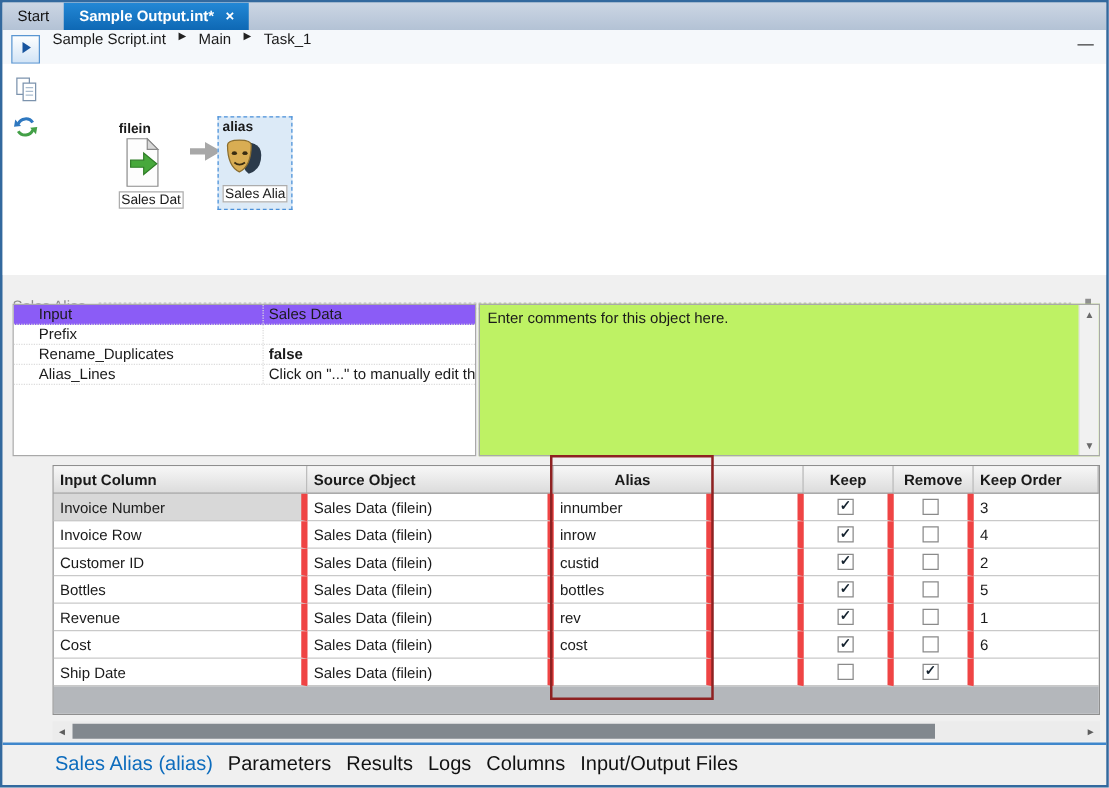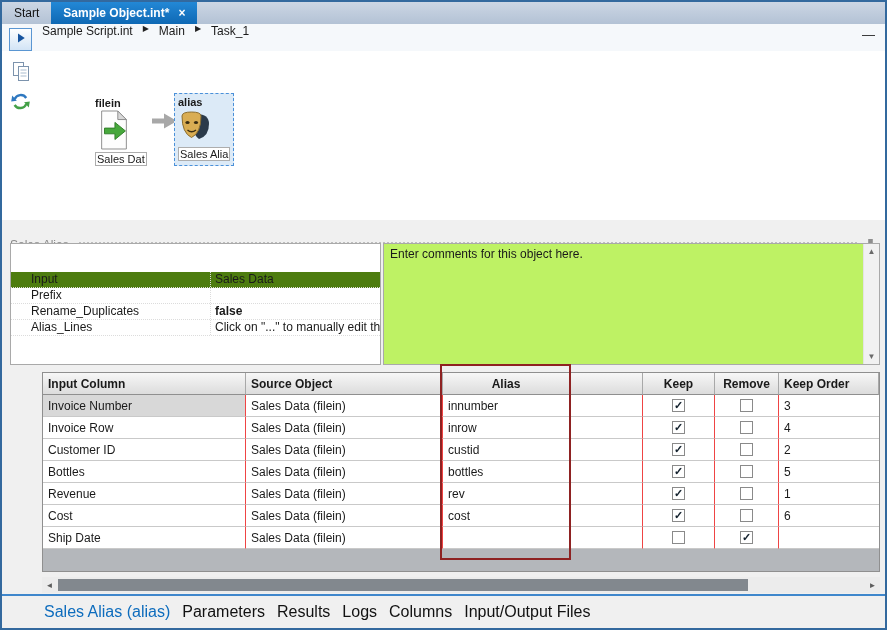--- a/index.html
+++ b/index.html
@@ -32,35 +32,35 @@
 
   
   .panel-header { position:absolute; left:0; top:235px; width:100%; height:17px; }
   .panel-title { position:absolute; left:8px; top:1px; color:#8a8a8a; font-size:12px; }
   .panel-dots { position:absolute; left:76px; right:28px; top:4px; height:9px;
       background-image:radial-gradient(#bdbdbd 1px, transparent 1.2px); background-size:4px 4px; }
   .pin-btn { position:absolute; right:9px; top:1px; }
 
   .prop-grid { position:absolute; left:8px; top:241px; width:371px; height:122px; background:#fff; border:1px solid #a9a9a9; overflow:hidden; }
   .prop-row { display:flex; height:16px; line-height:15px; border-bottom:1px dotted #dcdcdc; }
-  .prop-row.selected { background:#4d7c0f;margin-top:28px; }
+  .prop-row.selected { background:#8b5cf6; }
   .prop-name { width:200px; padding-left:20px; border-right:1px dotted #dcdcdc; overflow:hidden; white-space:nowrap; }
   .prop-value { flex:1; padding-left:4px; overflow:hidden; white-space:nowrap; }
   .bold { font-weight:bold; }
 
   .comments-box { position:absolute; left:381px; top:241px; width:497px; height:122px; background:#bef264; border:1px solid #a9a9a9; }
   .comments-text { padding:3px 6px; padding-right:20px; }
   .vscroll { position:absolute; right:0; top:0; bottom:0; width:16px; background:#f1f1f1; border-left:1px solid #e3e3e3; }
   .vscroll .sarr { position:absolute; left:0; width:100%; text-align:center; font-size:8px; color:#6a6a6a; }
   .vscroll .up { top:3px; } .vscroll .down { bottom:3px; }
 
   
   .grid { position:absolute; left:40px; top:370px; width:838px; background:#fff; border:1px solid #8f8f8f; }
   .grid-row { display:flex; height:22px; }
-  .grid-cell { display:flex; align-items:center; padding:0 5px; border-right:1px solid #ef4444; border-bottom:1px solid #c9c9c9; font-size:12px; overflow:hidden; white-space:nowrap; }
+  .grid-cell { display:flex; align-items:center; padding:0 5px; border-right:5px solid #ef4444; border-bottom:1px solid #c9c9c9; font-size:12px; overflow:hidden; white-space:nowrap; }
   .grid-head .grid-cell { background:linear-gradient(#f7f7f7,#dcdcdc); font-weight:bold; border-right:1px solid #a8a8a8; border-bottom:1px solid #8f8f8f; }
   .c0 { width:203px; } .c1 { width:197px; } .c2 { width:127px; } .c3 { width:73px; }
   .c4 { width:72px; justify-content:center; } .c5 { width:64px; justify-content:center; }
   .c6 { flex:1; border-right:none; }
   .center { justify-content:center; }
   .cell-selected { background:#d8d8d8; }
   .grid-empty { height:22px; background:#b4b7bb; }
 
   .checkbox { width:13px; height:13px; border:1px solid #8a8a8a; background:#fff; font-size:11px; line-height:11px; text-align:center; color:#14222e; }
   .checkbox.checked { font-weight:bold; }
@@ -83,21 +83,21 @@
 </head>
 <body>
 
 <div class="window">
 
   <div class="tabstrip">
     <div class="tab">
       <span>Start</span>
     </div>
     <div class="tab active">
-      <span>Sample Object.int*</span>
+      <span>Sample Output.int*</span>
       <span class="tab-close">×</span>
     </div>
   </div>
 
   <div class="breadcrumb-bar">
     <div class="run-button">
       <span>
         <svg width="12" height="12" viewBox="0 0 16 16">
             <path d="M4 2 L13 8 L4 14 Z" fill="#17549e"></path>
           </svg>

